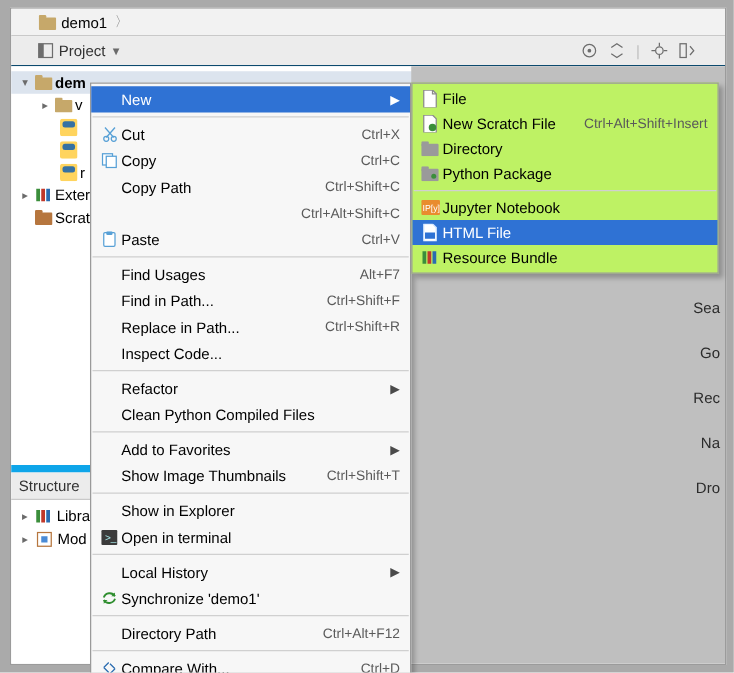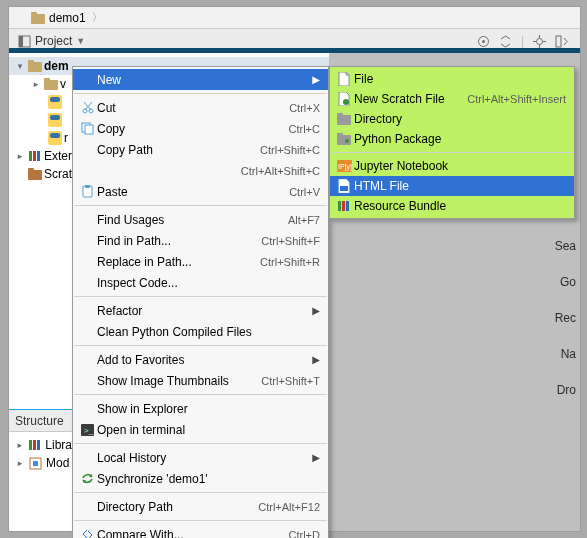--- a/index.html
+++ b/index.html
@@ -26,24 +26,24 @@
     display:flex; align-items:center;
     padding:0 22px;
     background:#f2f2f2;
     gap:4px;
   }
   .pathbar .folder-ic { width:14px; height:12px; display:inline-block; }
   .pathbar .chev { color:#8a8a8a; font-size:11px; padding:0 2px;}
   
   .projbar {
     height:24px;
-    border-bottom:5px solid #0c4a6e;
-    display:flex; align-items:flex-end;
+    border-bottom:1px solid #0c4a6e;
+    display:flex; align-items:center;
     background:#ececec;
-    padding:0 8px;
+    padding:0 20px;
   }
   .projbar .left { display:flex; align-items:center; gap:4px;}
   .projbar .right { margin-left:auto; display:flex; align-items:center; gap:8px; padding-right:4px;}
   .projbar .ic { width:14px; height:14px; color:#5a5a5a; display:flex; align-items:center; justify-content:center;}
   .projbar .dd { color:#6b6b6b; font-size:9px;}
   .projbar .label { color:#333; }
   
   .split {
     display:flex;
     height: calc(100% - 46px);
@@ -65,23 +65,23 @@
   }
   .tree-row.sel { background:#dce4ee; }
   .arrow { width:10px; color:#6b6b6b; font-size:9px; display:inline-block; text-align:center;}
   .tic { width:15px; height:14px; display:flex; align-items:center; justify-content:center; }
   .indent1 { padding-left:22px;}
   .indent2 { padding-left:38px;}
 
   
   .side-panel {
     position:absolute;
-    left:0; top:356px;
+    left:0; top:319px;
     width:63px;
-    border-top:1px solid #0ea5e9;
+    border-top:6px solid #0ea5e9;
   }
   .side-title{
     background:#ececec;
     border-bottom:1px solid #c9c9c9;
     height:22px; display:flex; align-items:center; padding:0 6px;
     color:#333;
   }
   .side-body { padding:4px 0;}
   .side-row { display:flex; align-items:center; height:18px; padding-left:6px; gap:3px; white-space:nowrap; overflow:hidden;}
 

